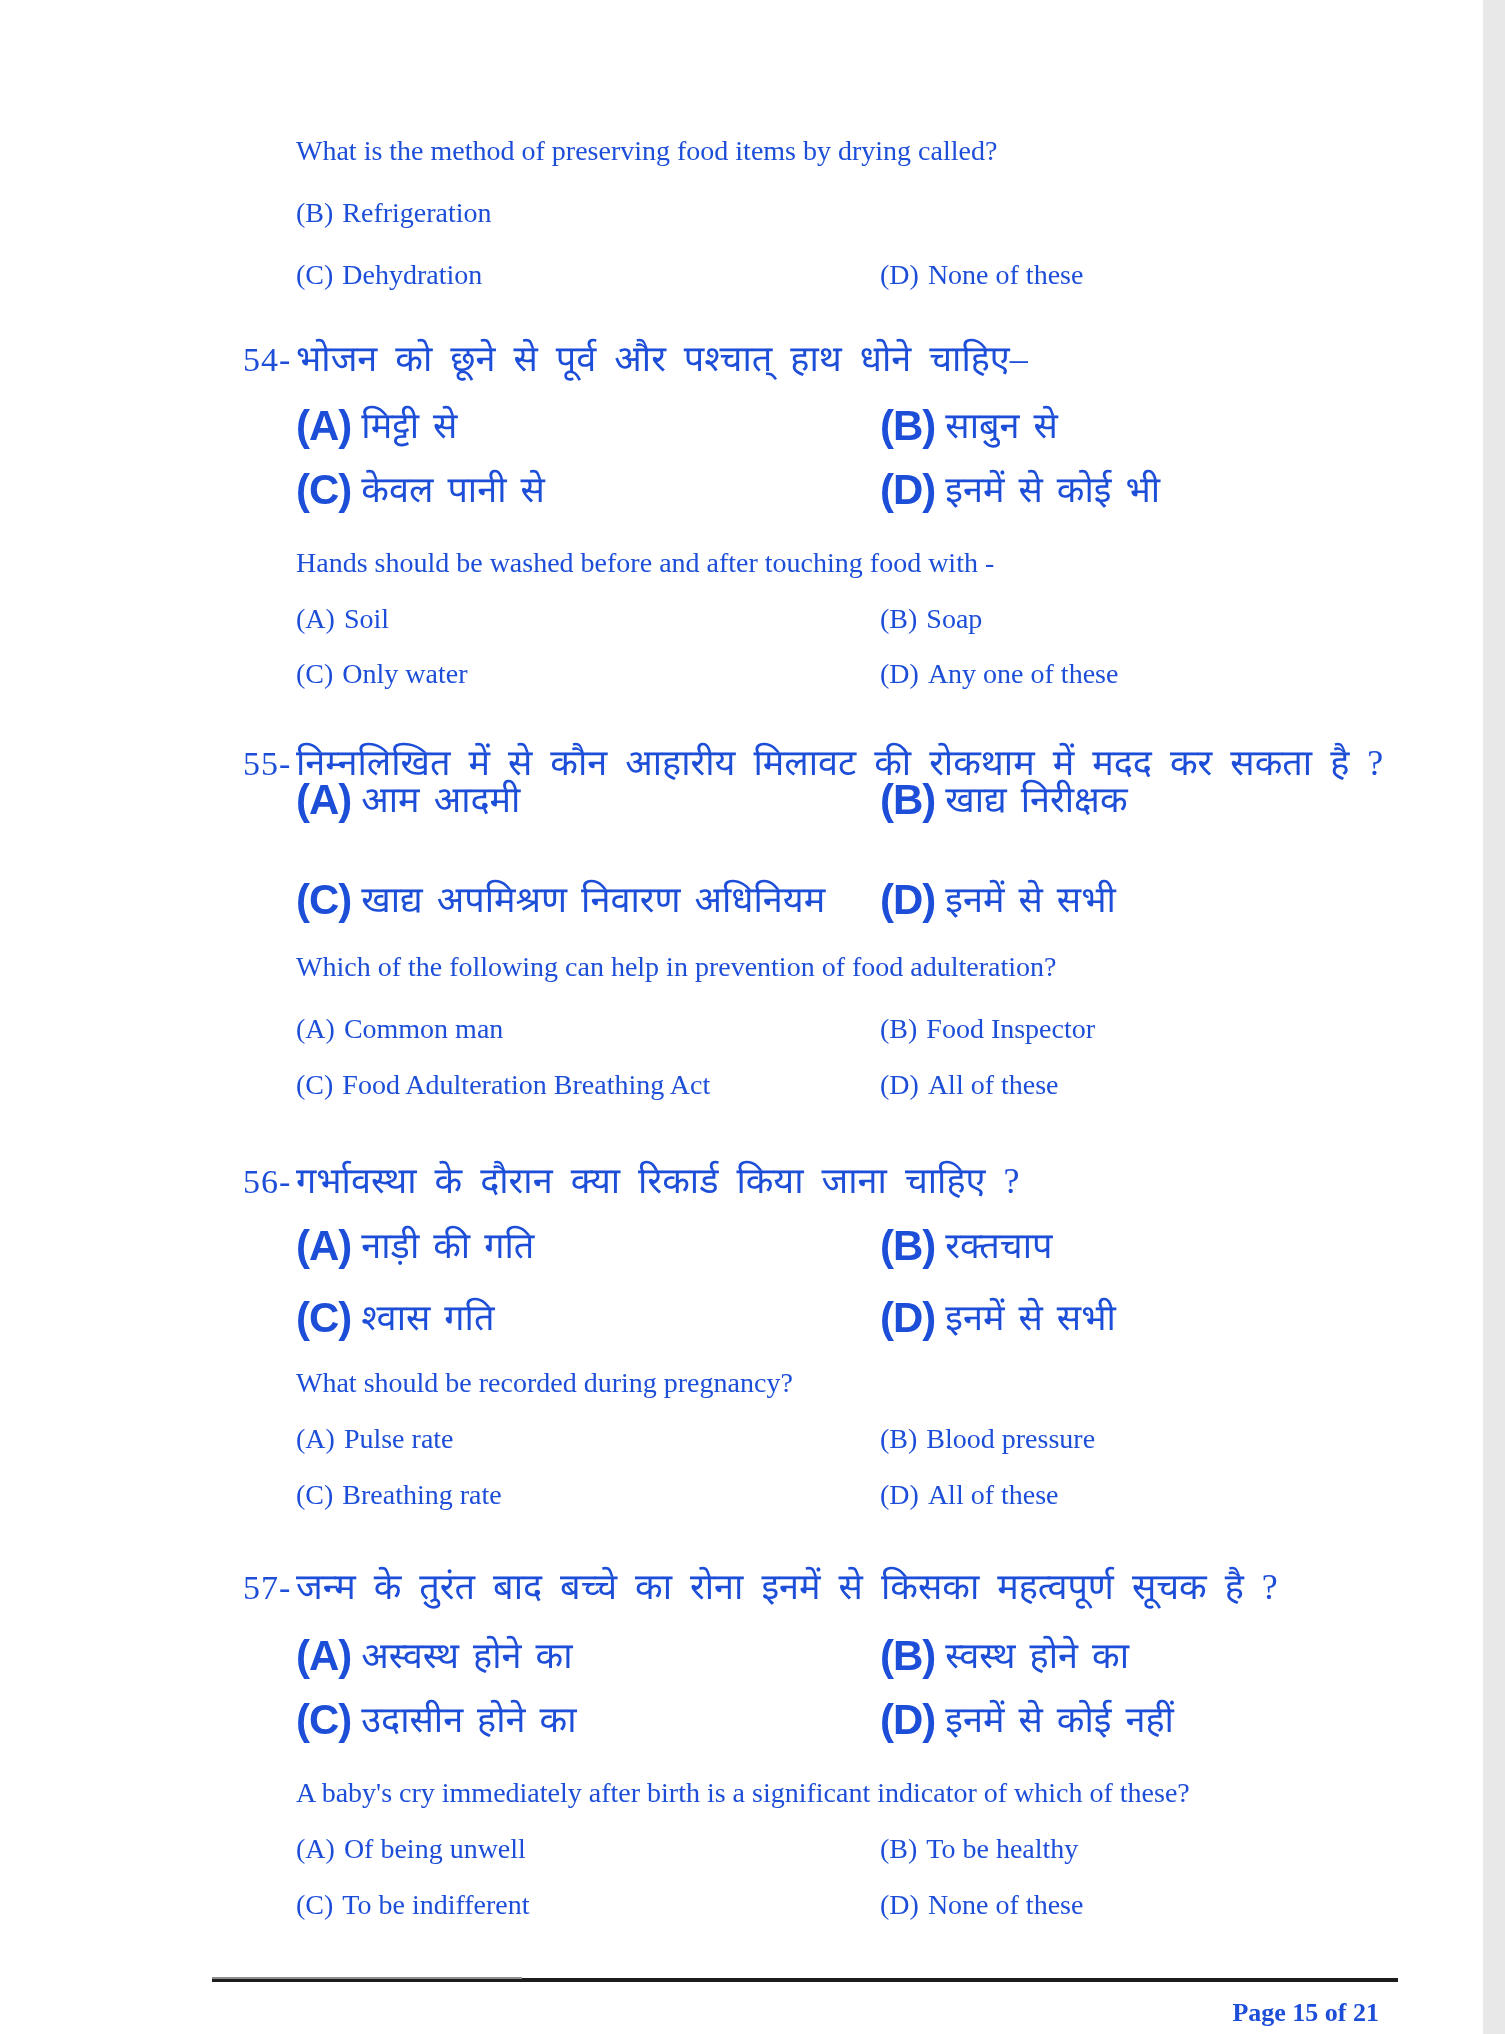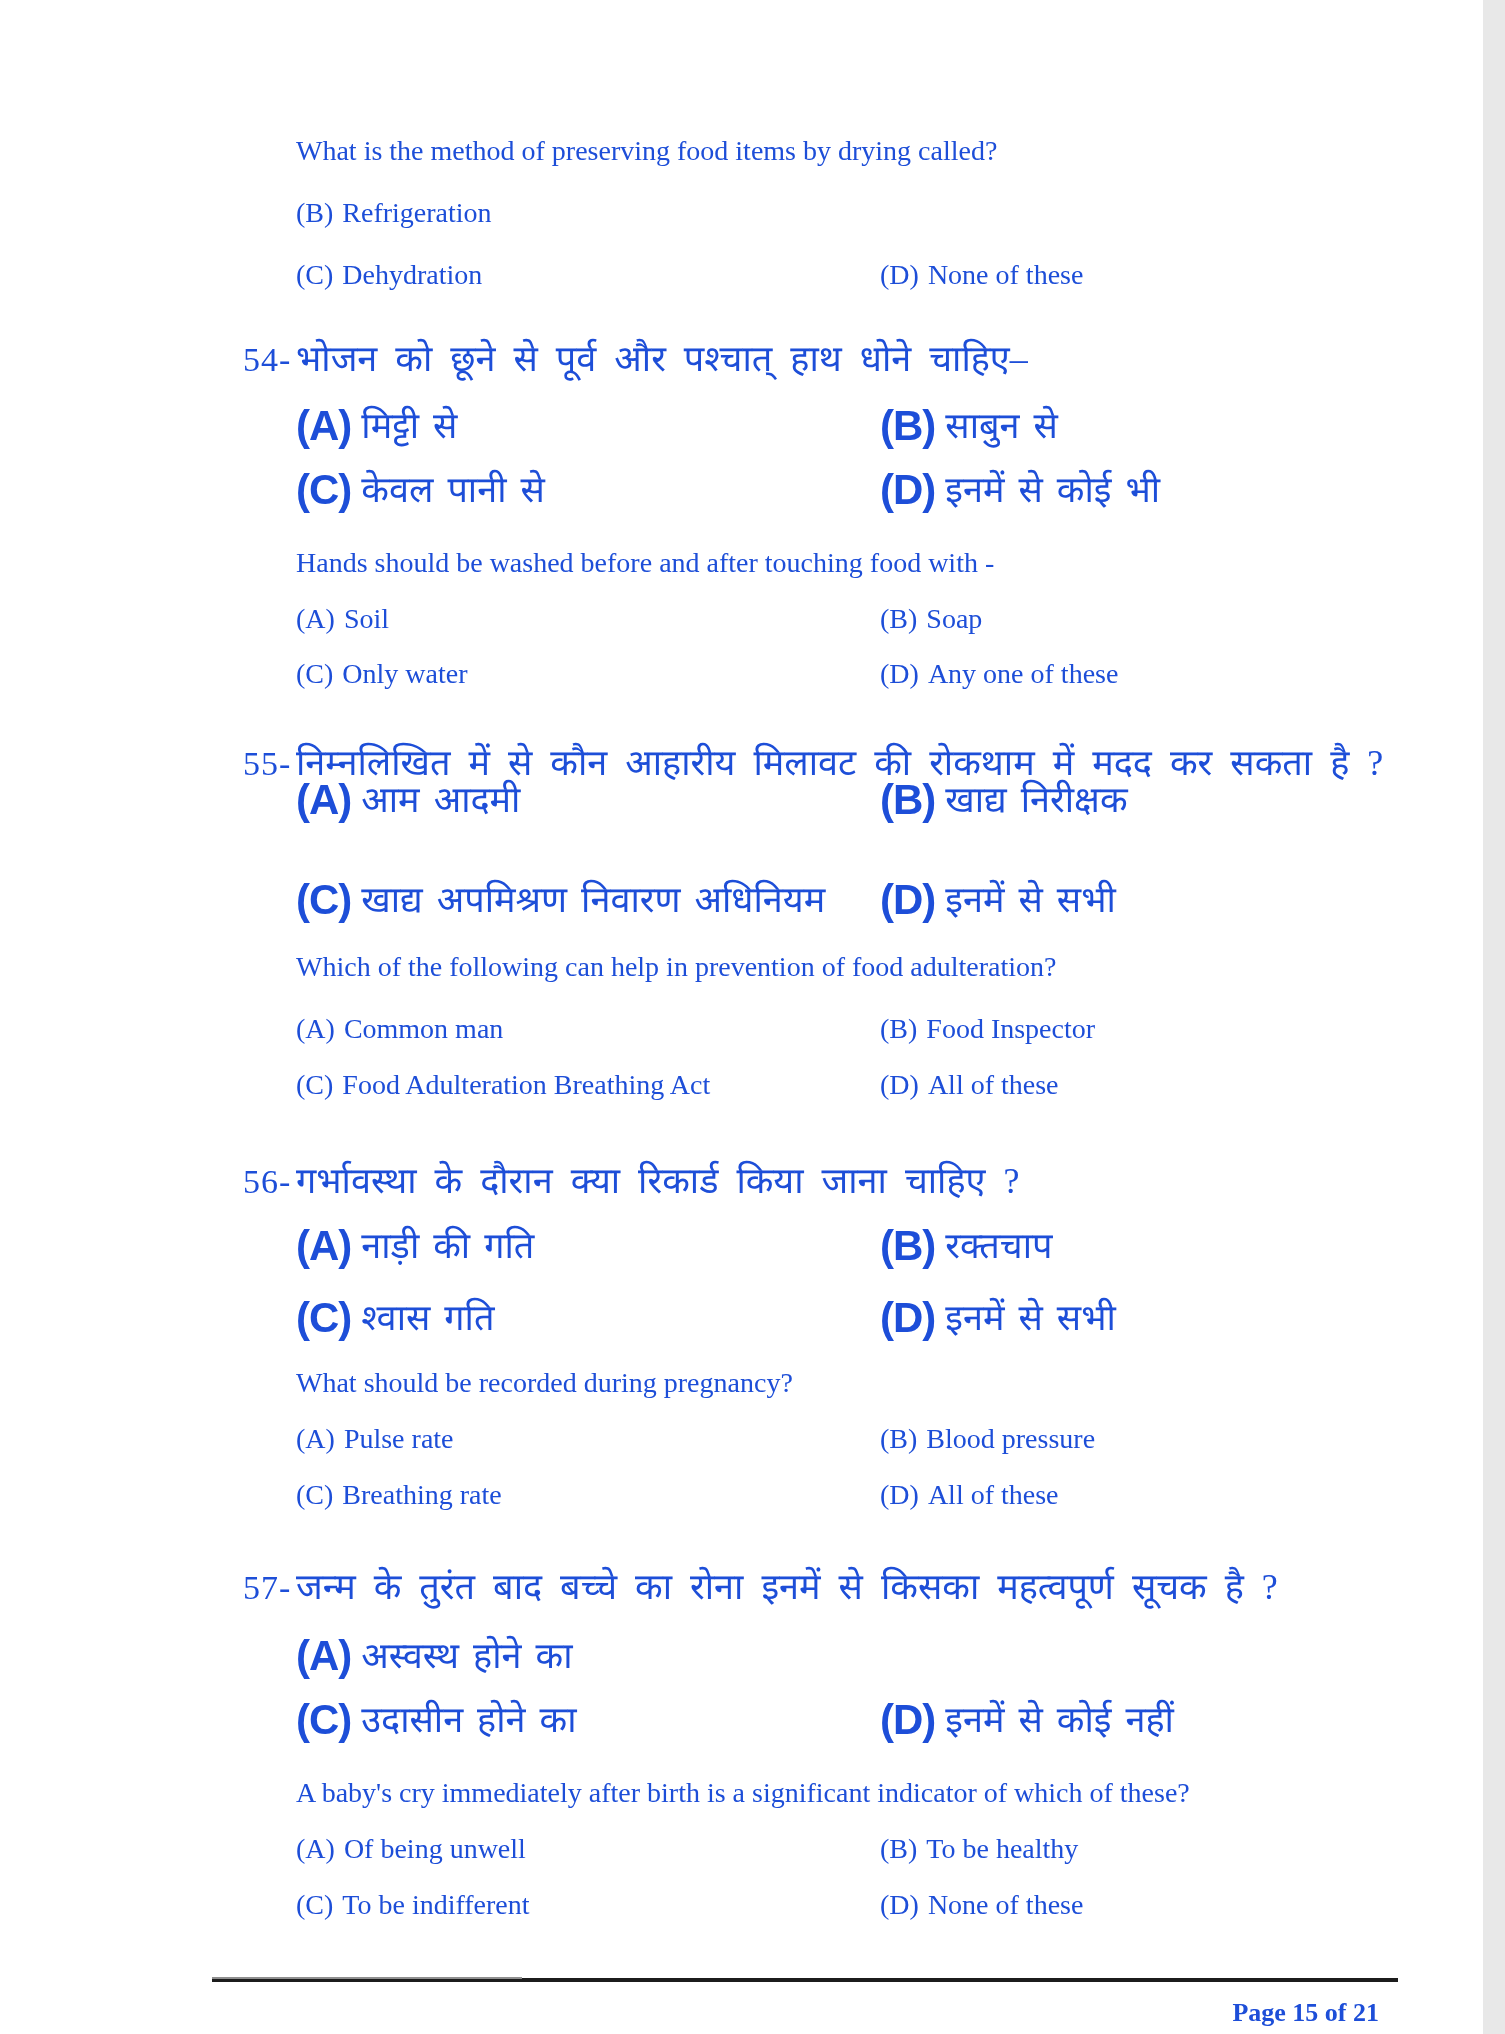--- a/index.html
+++ b/index.html
@@ -111,20 +111,21 @@
   <div class="line en-row" style="top:1478px">
     <div class="opt"><span class="opt-label">(C)</span><span>Breathing rate</span></div>
     <div class="opt"><span class="opt-label">(D)</span><span>All of these</span></div>
   </div>
 
   <div class="line hi-head" style="top:1562px">
     <span class="q-num">57-</span><span class="hi-text">जन्म के तुरंत बाद बच्चे का रोना इनमें से किसका महत्वपूर्ण सूचक है ?</span>
   </div>
   <div class="line hi-row" style="top:1632px">
     <div class="opt"><span class="hi-label">(A)</span><span>अस्वस्थ होने का</span></div>
+    <div class="opt"><span class="hi-label">(B)</span><span>स्वस्थ होने का</span></div>
   </div>
   <div class="line hi-row" style="top:1696px">
     <div class="opt"><span class="hi-label">(C)</span><span>उदासीन होने का</span></div>
     <div class="opt"><span class="hi-label">(D)</span><span>इनमें से कोई नहीं</span></div>
   </div>
   <div class="line en-q" style="top:1776px">A baby's cry immediately after birth is a significant indicator of which of these?</div>
   <div class="line en-row" style="top:1832px">
     <div class="opt"><span class="opt-label">(A)</span><span>Of being unwell</span></div>
     <div class="opt"><span class="opt-label">(B)</span><span>To be healthy</span></div>
   </div>

